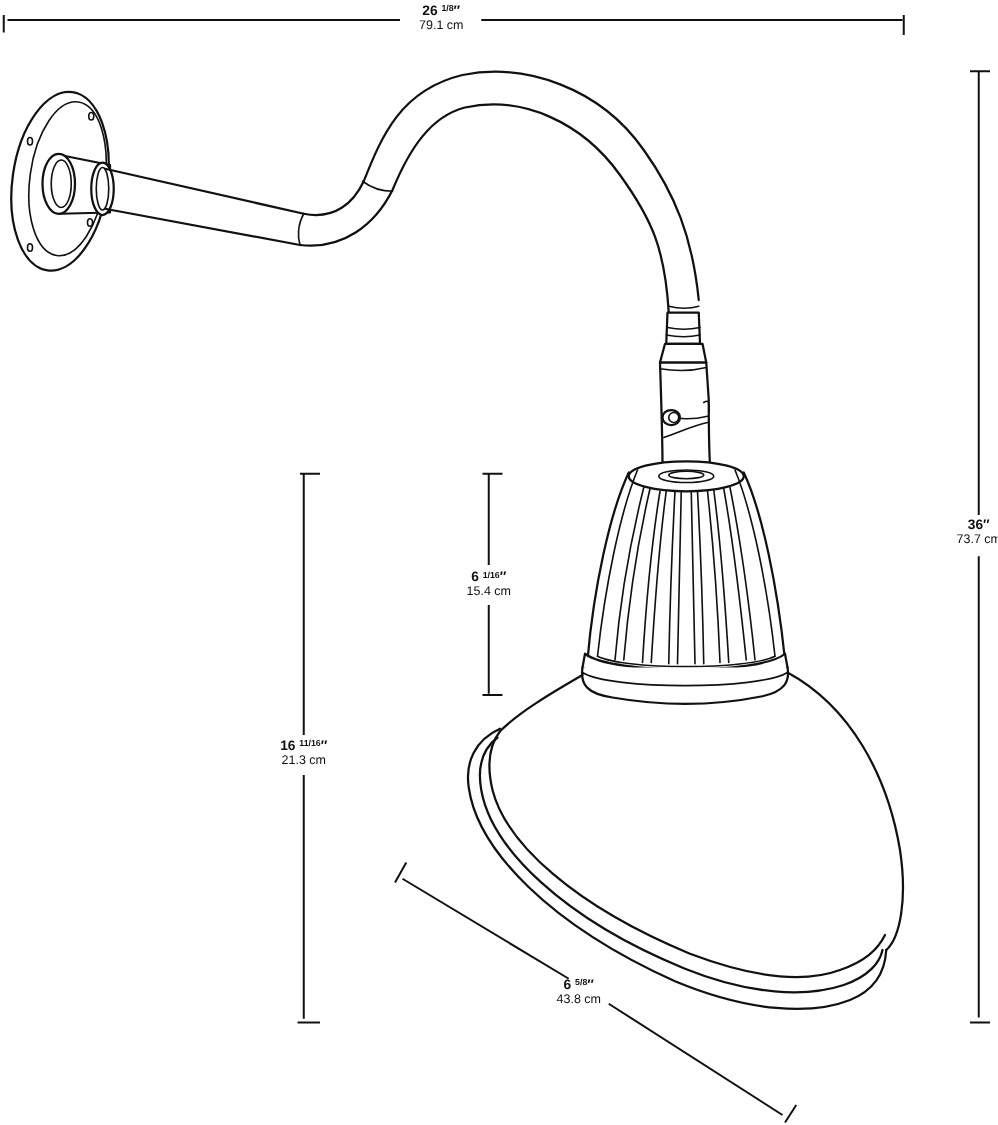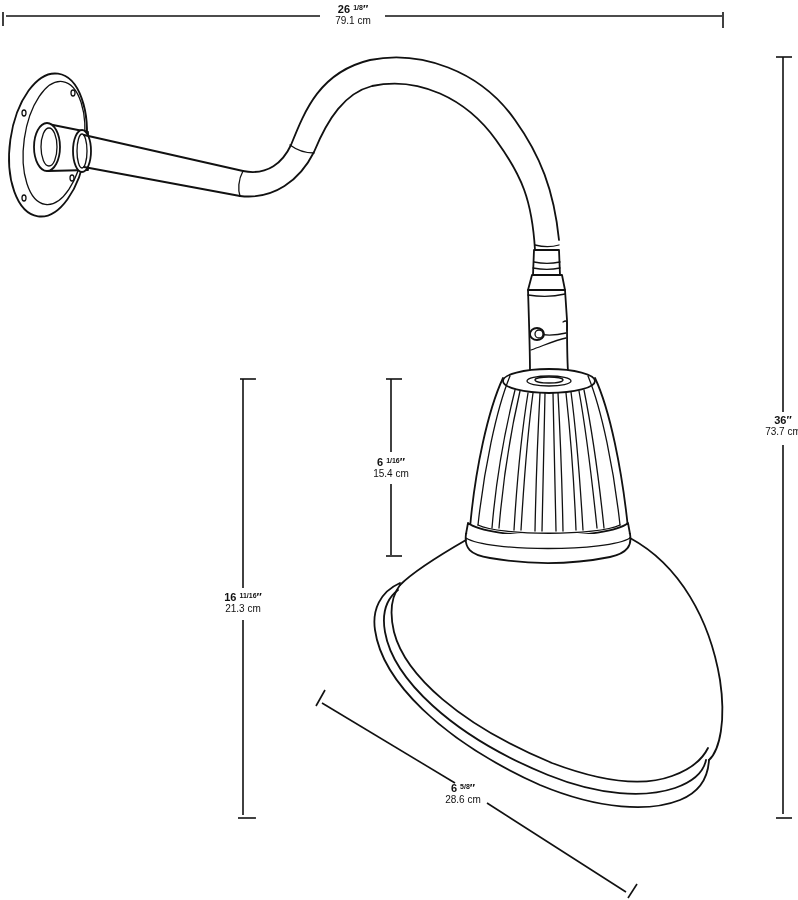--- a/index.html
+++ b/index.html
@@ -166,15 +166,15 @@
     <span class="met">15.4 cm</span>
   </div>
 
   <div class="label" style="left:214px; top:591px; width:58px;">
     <span class="imp"><span>16</span> <sup>11/16</sup><span>″</span></span>
     <span class="met">21.3 cm</span>
   </div>
 
   <div class="label" style="left:436px; top:782px; width:54px; background:transparent;">
     <span class="imp"><span>6</span> <sup>5/8</sup><span>″</span></span>
-    <span class="met">28.6 cm</span>
+    <span class="met">43.8 cm</span>
   </div>
 </div>
 
 </body></html>

